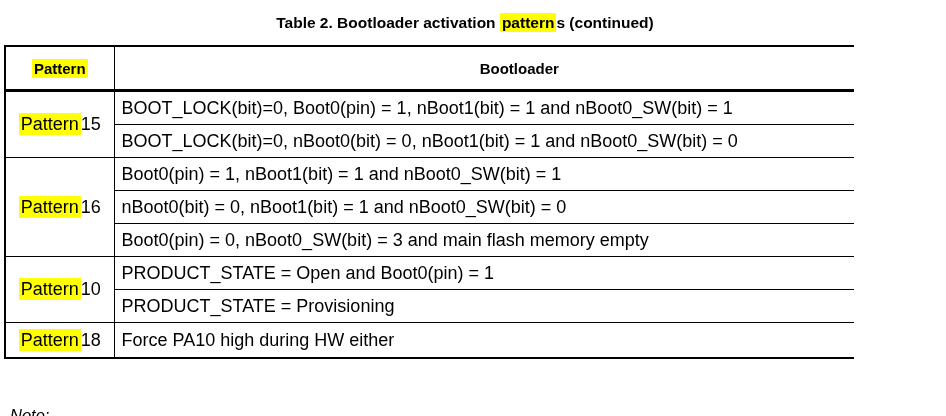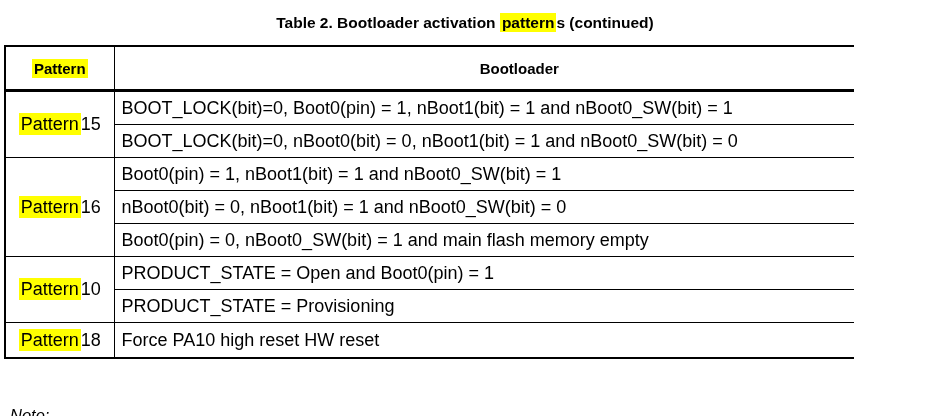--- a/index.html
+++ b/index.html
@@ -101,34 +101,34 @@
       </tr>
 
       <tr>
         <td class="pat" rowspan="3"><span class="hl">Pattern</span><span class="num">16</span></td>
         <td class="cond">Boot0(pin) = 1, nBoot1(bit) = 1 and nBoot0_SW(bit) = 1</td>
       </tr>
       <tr>
         <td class="cond">nBoot0(bit) = 0, nBoot1(bit) = 1 and nBoot0_SW(bit) = 0</td>
       </tr>
       <tr>
-        <td class="cond">Boot0(pin) = 0, nBoot0_SW(bit) = 1 and main flash memory empty</td>
+        <td class="cond">Boot0(pin) = 0, nBoot0_SW(bit) = 3 and main flash memory empty</td>
       </tr>
 
       <tr>
         <td class="pat" rowspan="2"><span class="hl">Pattern</span><span class="num">10</span></td>
         <td class="cond">PRODUCT_STATE = Open and Boot0(pin) = 1</td>
       </tr>
       <tr>
         <td class="cond">PRODUCT_STATE = Provisioning</td>
       </tr>
 
       <tr>
         <td class="pat"><span class="hl">Pattern</span><span class="num">18</span></td>
-        <td class="cond">Force PA10 high reset HW reset</td>
+        <td class="cond">Force PA10 high during HW either</td>
       </tr>
     </tbody>
   </table>
 
   <div class="note">
     <div class="note-label">Note:</div>
   </div>
 
 </div>
 

